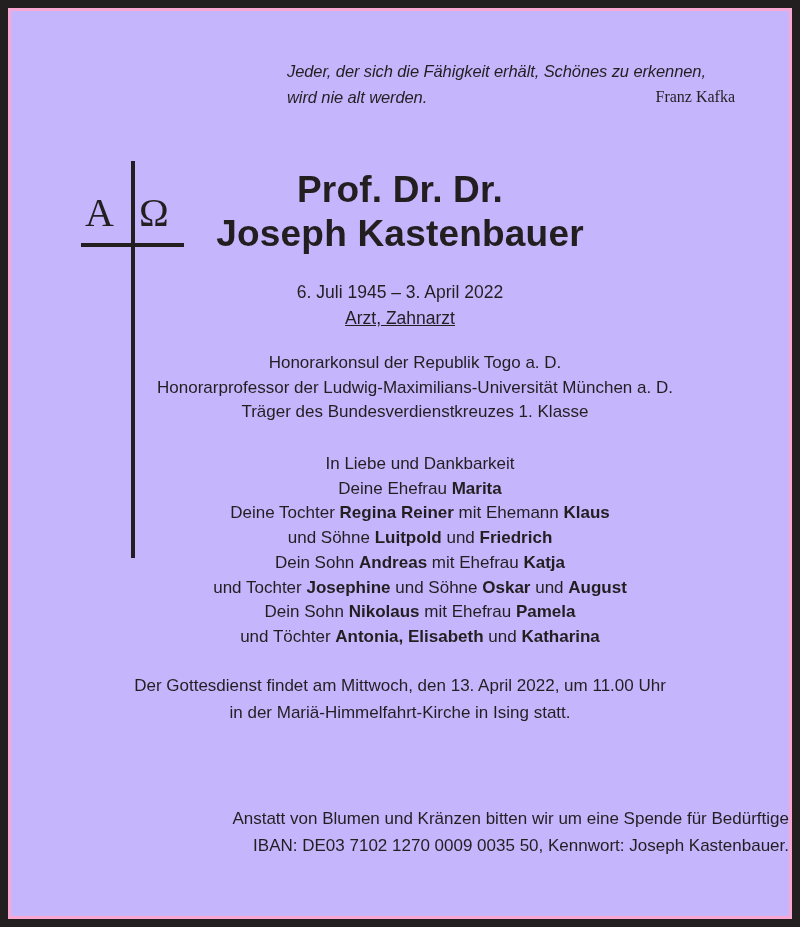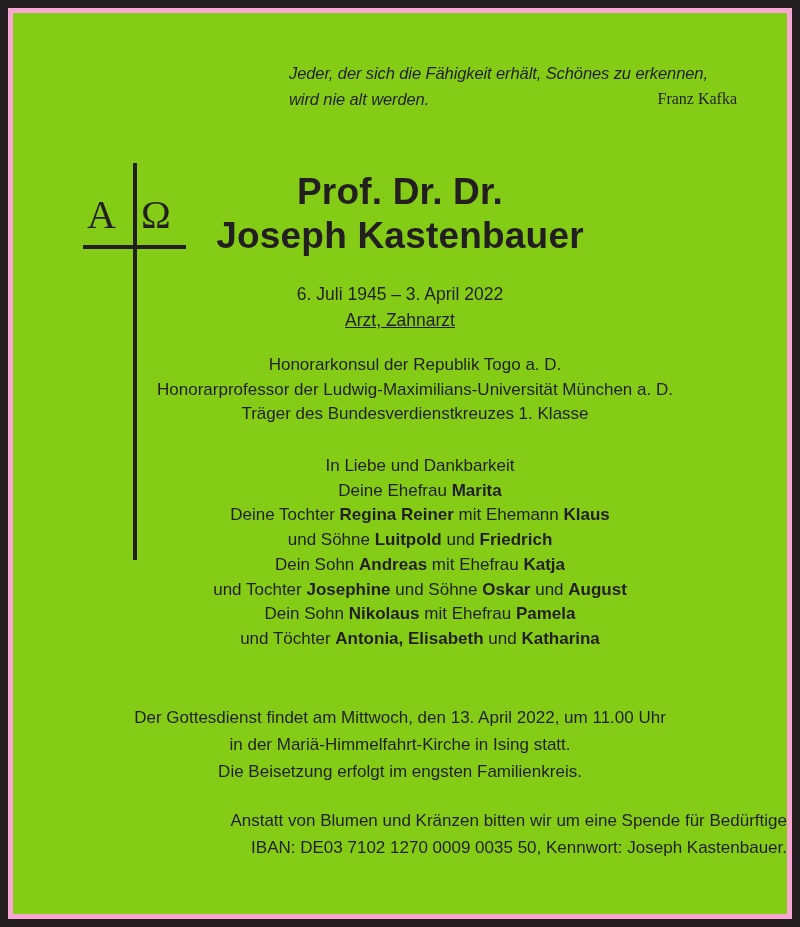--- a/index.html
+++ b/index.html
@@ -23,22 +23,22 @@
     height: 927px;
     box-sizing: border-box;
     background: #231f20;
     padding: 8px;
   }
   .notice-inner {
     position: relative;
     width: 100%;
     height: 100%;
     box-sizing: border-box;
-    background: #84cc16;
-    border: 5px solid #f9a8d4;
+    background: #c4b5fd;
+    border: 3px solid #f9a8d4;
     overflow: hidden;
   }
 
   
   .quote-block {
     position: absolute;
     left: 276px;
     top: 47px;
     width: 448px;
   }
@@ -156,21 +156,21 @@
   .family-line {
     font-size: 17px;
     line-height: 24.7px;
     margin-left: 40px;
   }
   .family-line b { font-weight: bold; }
 
   .service-block {
     position: absolute;
     left: 0;
-    top: 691px;
+    top: 661px;
     width: 100%;
   }
   .service-line {
     font-size: 17px;
     line-height: 27px;
   }
 
   .donation-block {
     position: absolute;
     left: 0;
@@ -231,21 +231,20 @@
             <div class="family-line"><span>Dein Sohn </span><b>Andreas</b><span> mit Ehefrau </span><b>Katja</b></div>
             <div class="family-line"><span>und Tochter </span><b>Josephine</b><span> und Söhne </span><b>Oskar</b><span> und </span><b>August</b></div>
             <div class="family-line"><span>Dein Sohn </span><b>Nikolaus</b><span> mit Ehefrau </span><b>Pamela</b></div>
             <div class="family-line"><span>und Töchter </span><b>Antonia, Elisabeth</b><span> und </span><b>Katharina</b></div>
           </div>
       </div>
 
       <div class="service-block">
         <div class="service-line">Der Gottesdienst findet am Mittwoch, den 13. April 2022, um 11.00 Uhr</div>
         <div class="service-line">in der Mariä-Himmelfahrt-Kirche in Ising statt.</div>
-        <div class="service-line">Die Beisetzung erfolgt im engsten Familienkreis.</div>
       </div>
 
       <div class="donation-block">
         <div class="donation-line">Anstatt von Blumen und Kränzen bitten wir um eine Spende für Bedürftige</div>
         <div class="donation-line">IBAN: DE03 7102 1270 0009 0035 50, Kennwort: Joseph Kastenbauer.</div>
       </div>
 
     </div>
   </div>
 </div>

